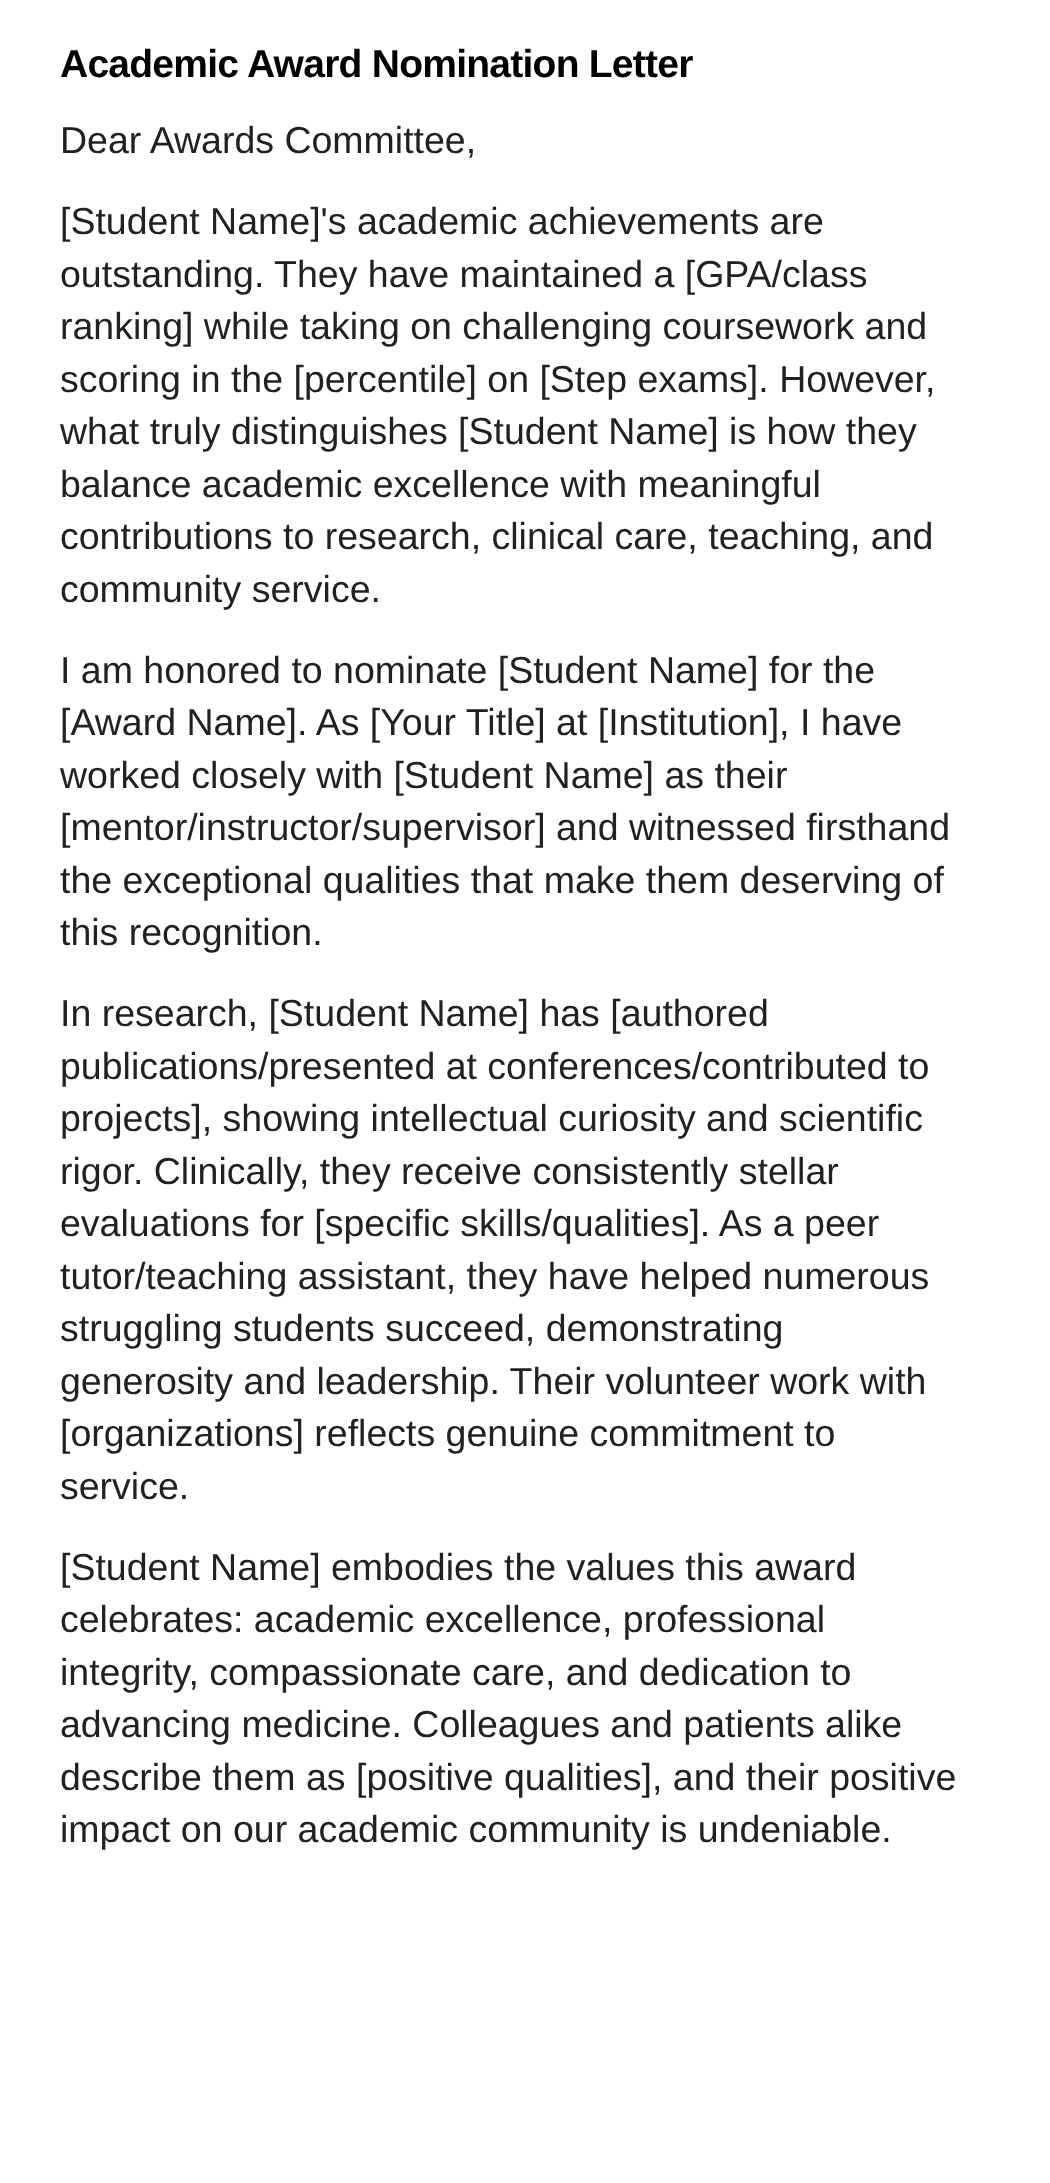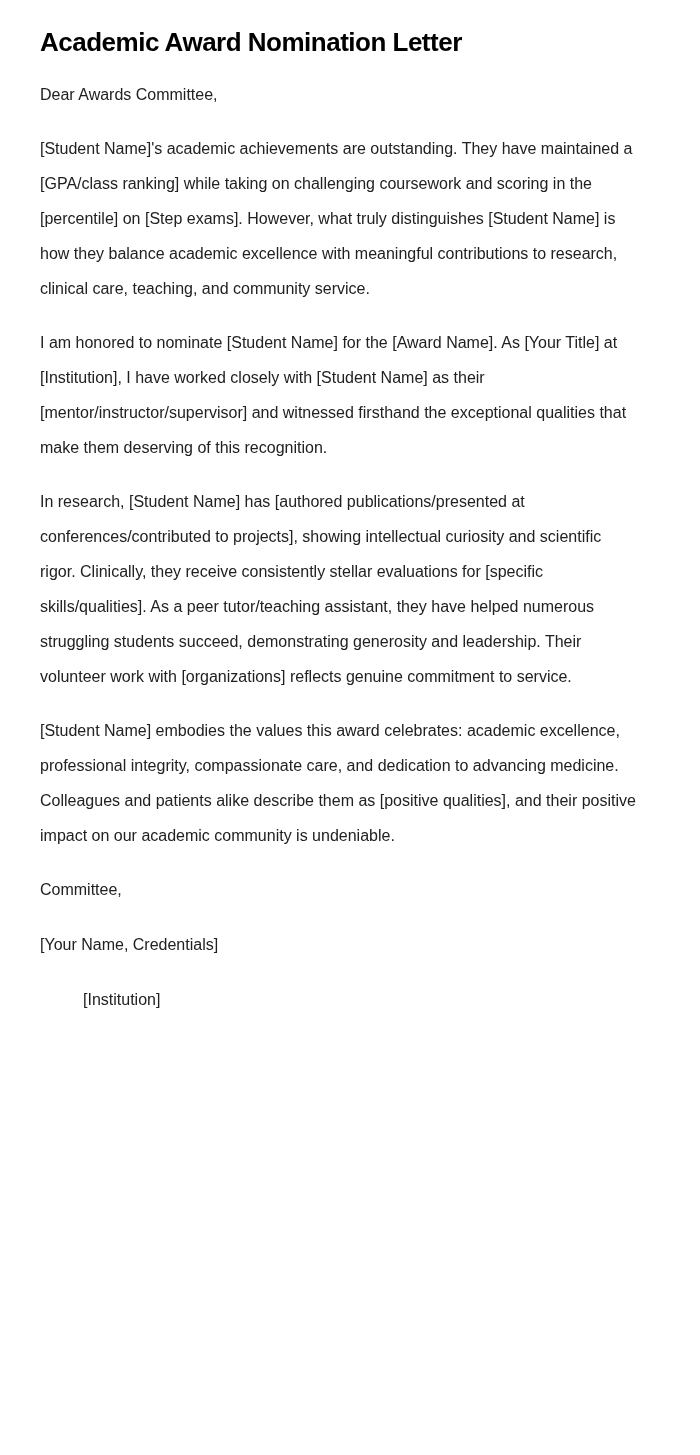--- a/index.html
+++ b/index.html
@@ -20,21 +20,21 @@
   }
   h1.doc-title {
     font-size: 26px;
     font-weight: 700;
     letter-spacing: -0.5px;
     color: #000000;
     line-height: 1.3;
     margin: 0 0 17px 0;
   }
   p.para {
-    font-size: 16px;
+    font-size: 25px;
     line-height: 35px;
     font-weight: 400;
     color: #212121;
     margin: 0 0 19px 0;
     letter-spacing: 0;
   }
   p.para.sig { margin-bottom: 20px; }
   p.para:last-child { margin-bottom: 0; margin-left: 43px; }
 </style>
 </head>

